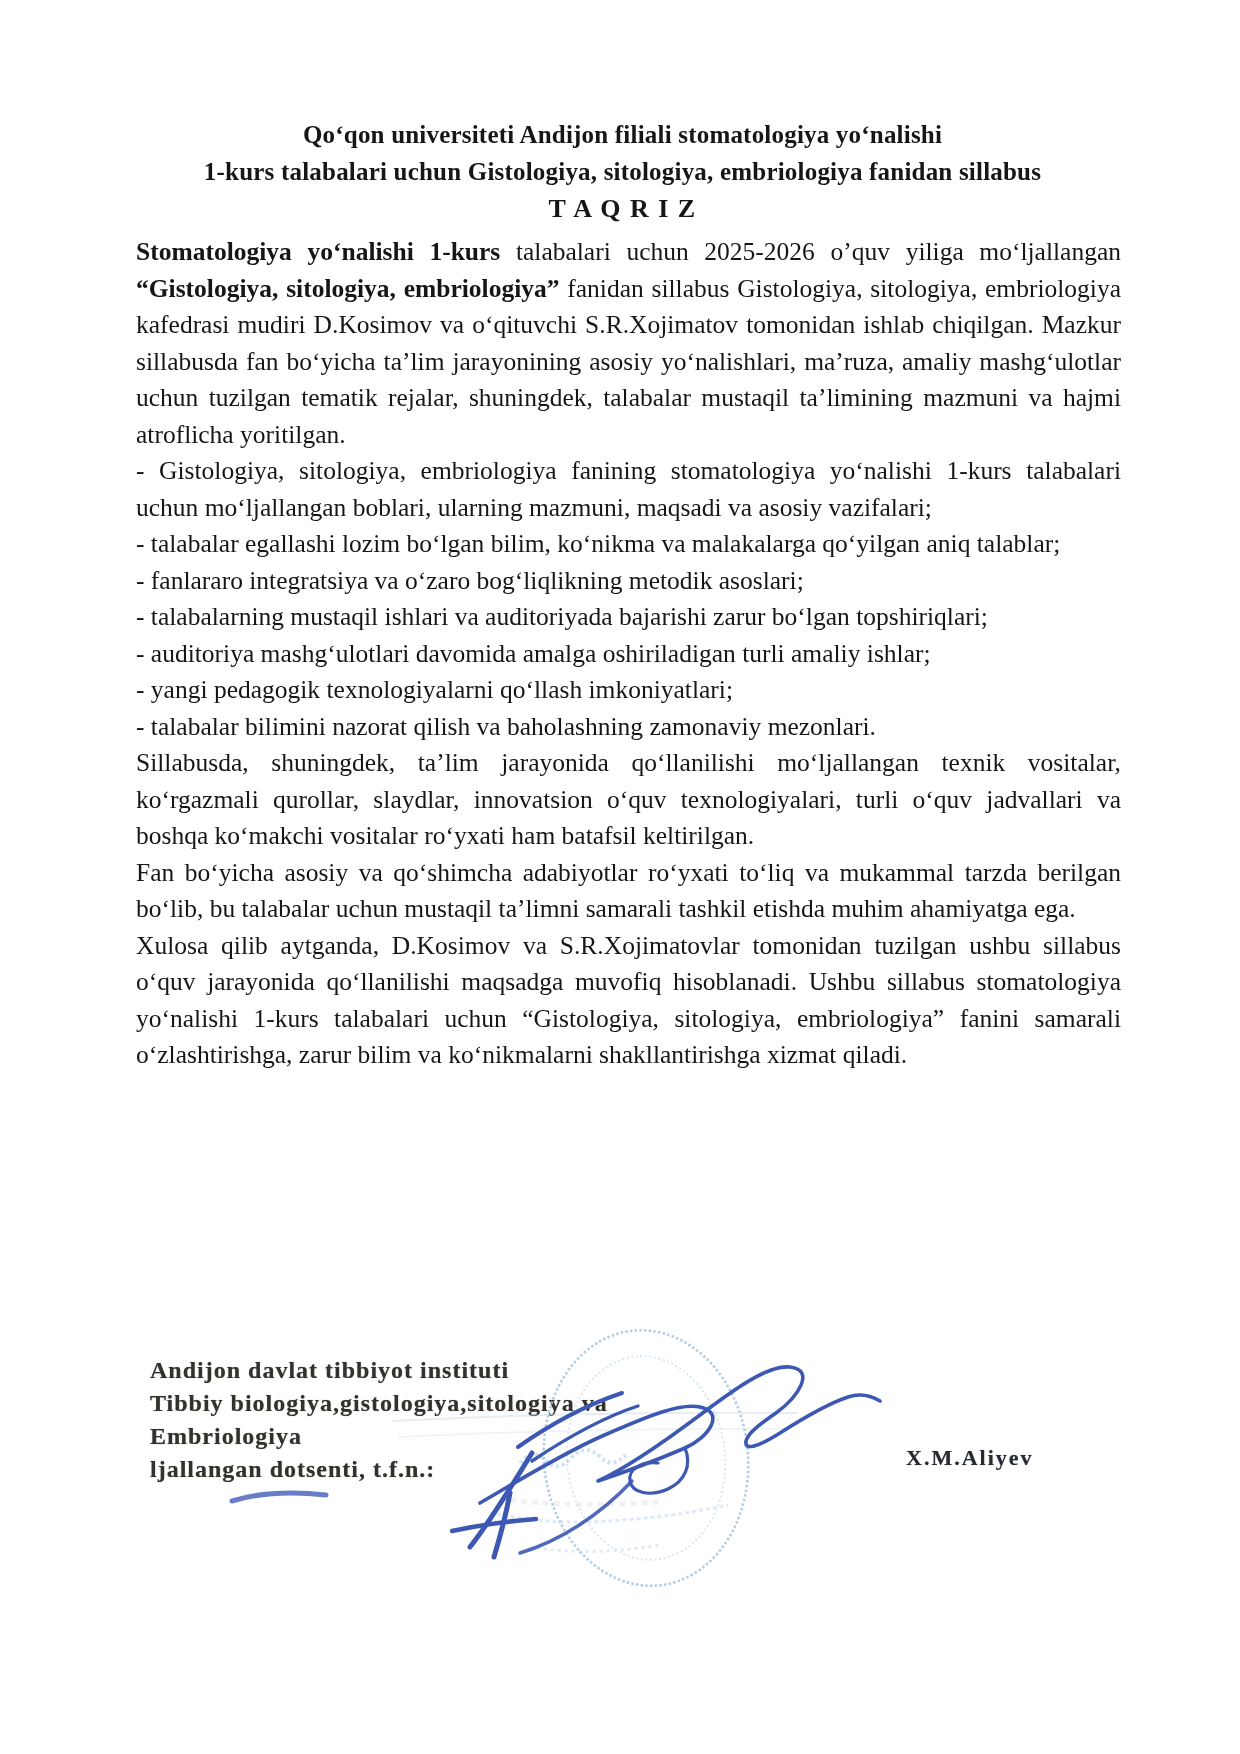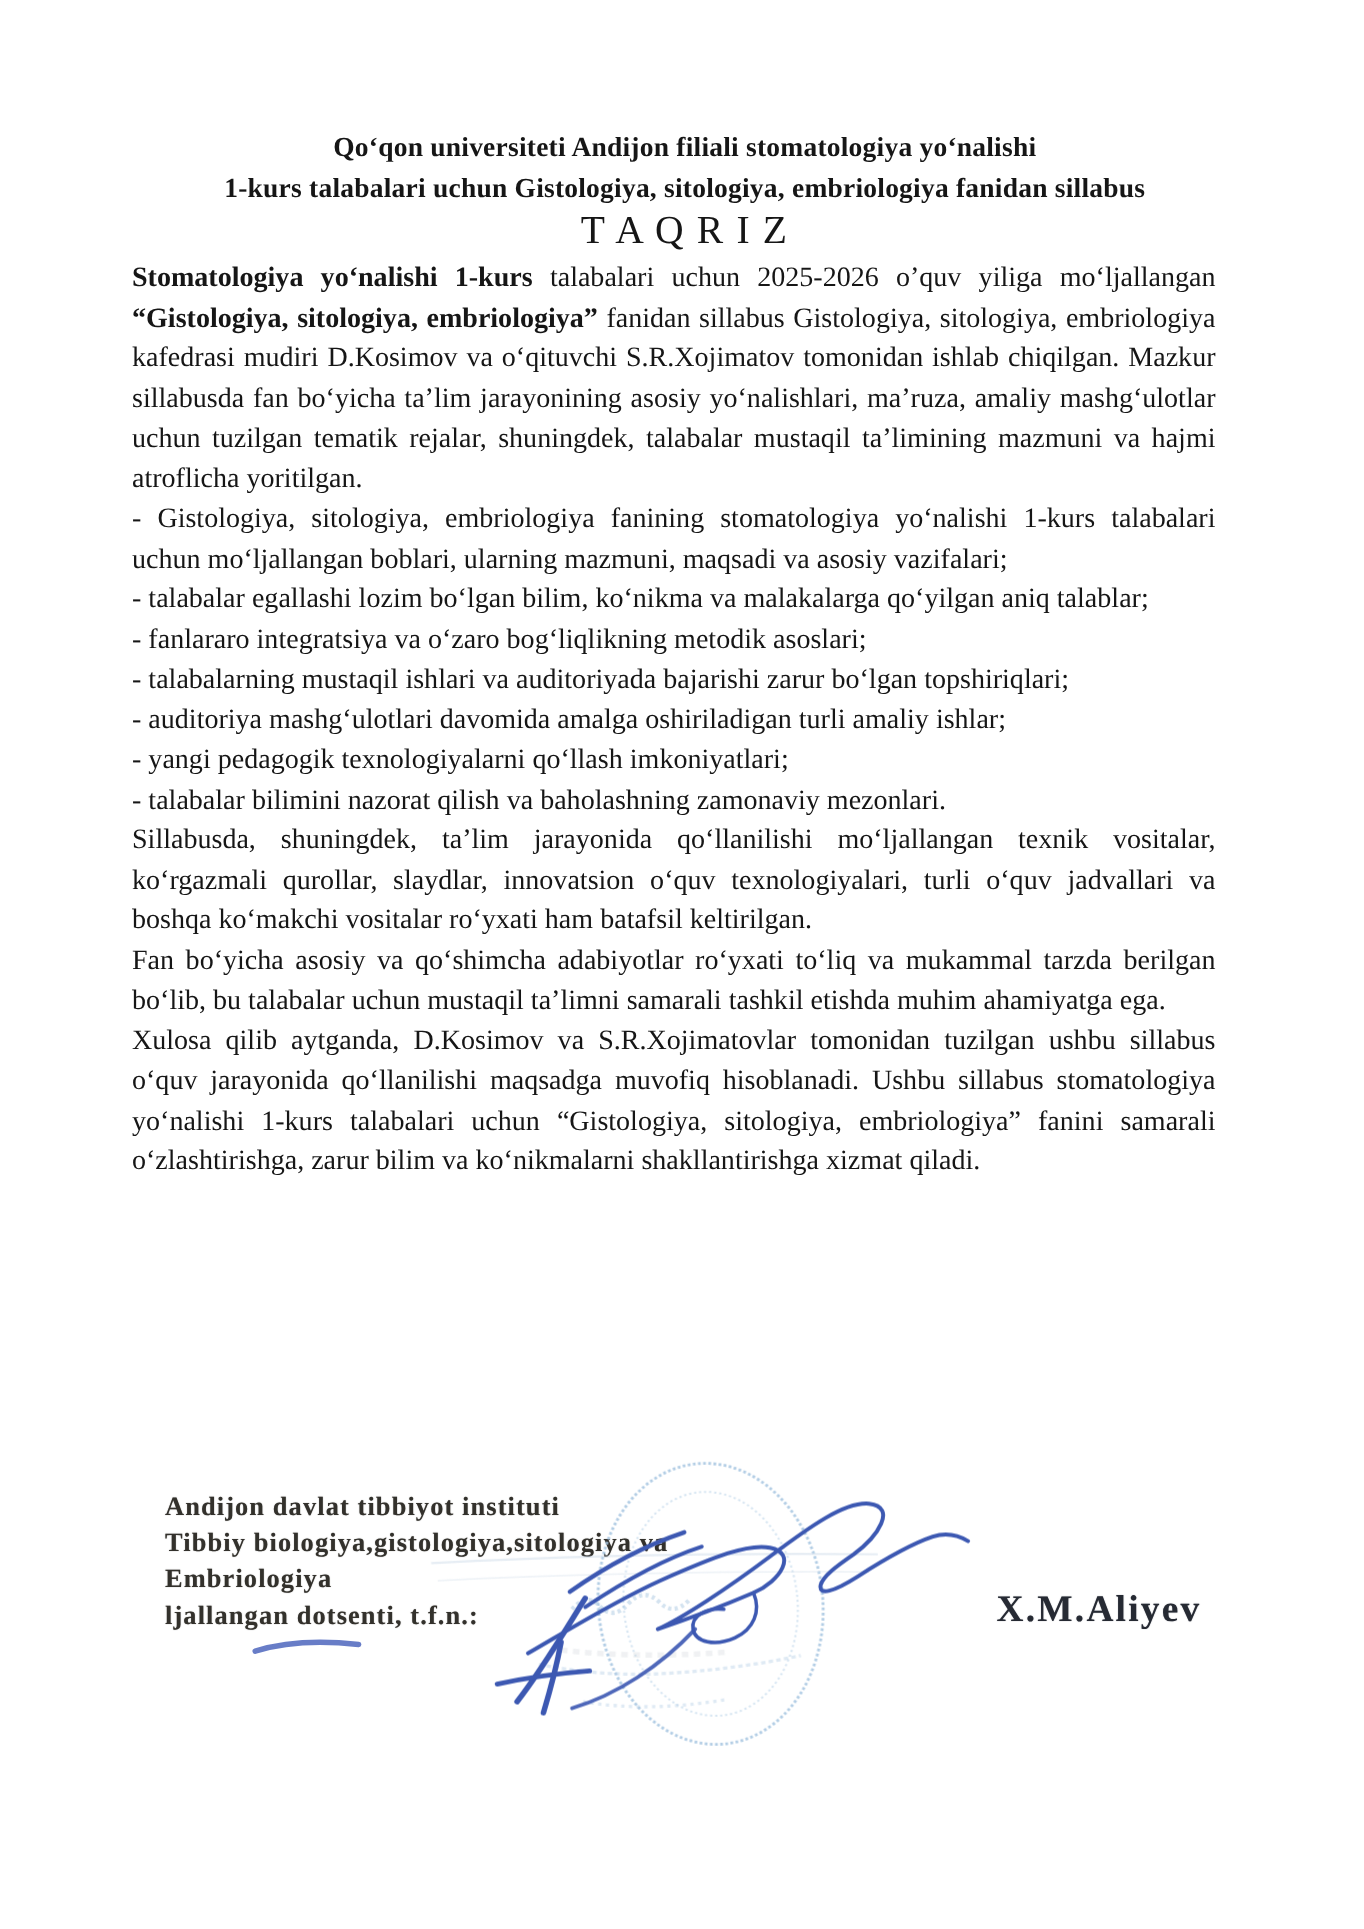--- a/index.html
+++ b/index.html
@@ -22,30 +22,30 @@
     top: 116px;
     text-align: center;
   }
   .title-line {
     font-weight: bold;
     font-size: 25px;
     line-height: 37px;
     letter-spacing: 0.2px;
   }
   .title-taqriz {
-    font-weight: normal;
-    font-size: 36px;
+    font-weight: bold;
+    font-size: 26px;
     line-height: 38px;
     letter-spacing: 1.5px;
   }
 
   
   .doc-body {
     position: absolute;
-    left: 120px;
+    left: 136px;
     width: 985px;
     top: 234px;
   }
   .doc-body p {
     margin: 0;
     font-size: 25.5px;
     line-height: 36.5px;
     text-align: justify;
     text-justify: inter-word;
   }
@@ -64,21 +64,21 @@
     letter-spacing: 1px;
     color: var(--signature-text, #33312c);
     text-shadow: 0 0 1px rgba(55,52,48,0.55);
     white-space: nowrap;
   }
   .reviewer-name {
     position: absolute;
     left: 906px;
     top: 1445px;
     font-weight: bold;
-    font-size: 34px;
+    font-size: 22px;
     letter-spacing: 2px;
     color: #262a33;
     text-shadow: 0 0 1px rgba(40,45,60,0.5);
     white-space: nowrap;
   }
   .stamp-signature-svg {
     position: absolute;
     left: 180px;
     top: 1285px;
     width: 760px;

